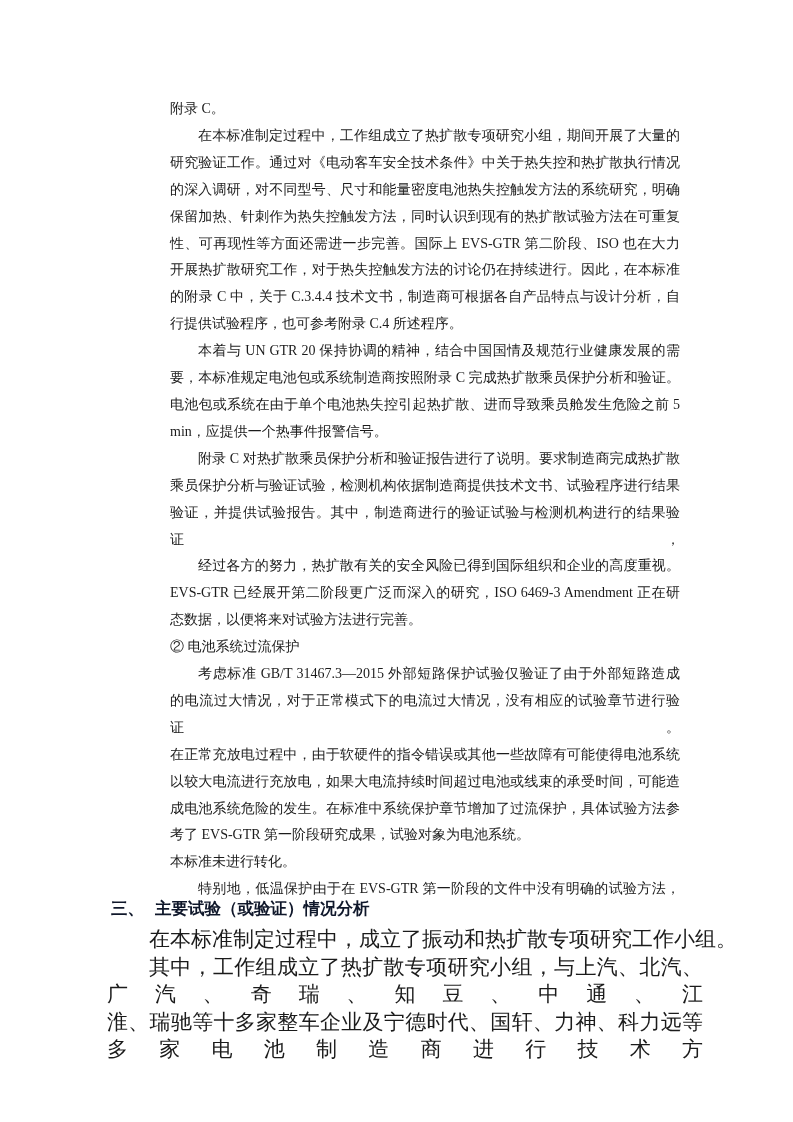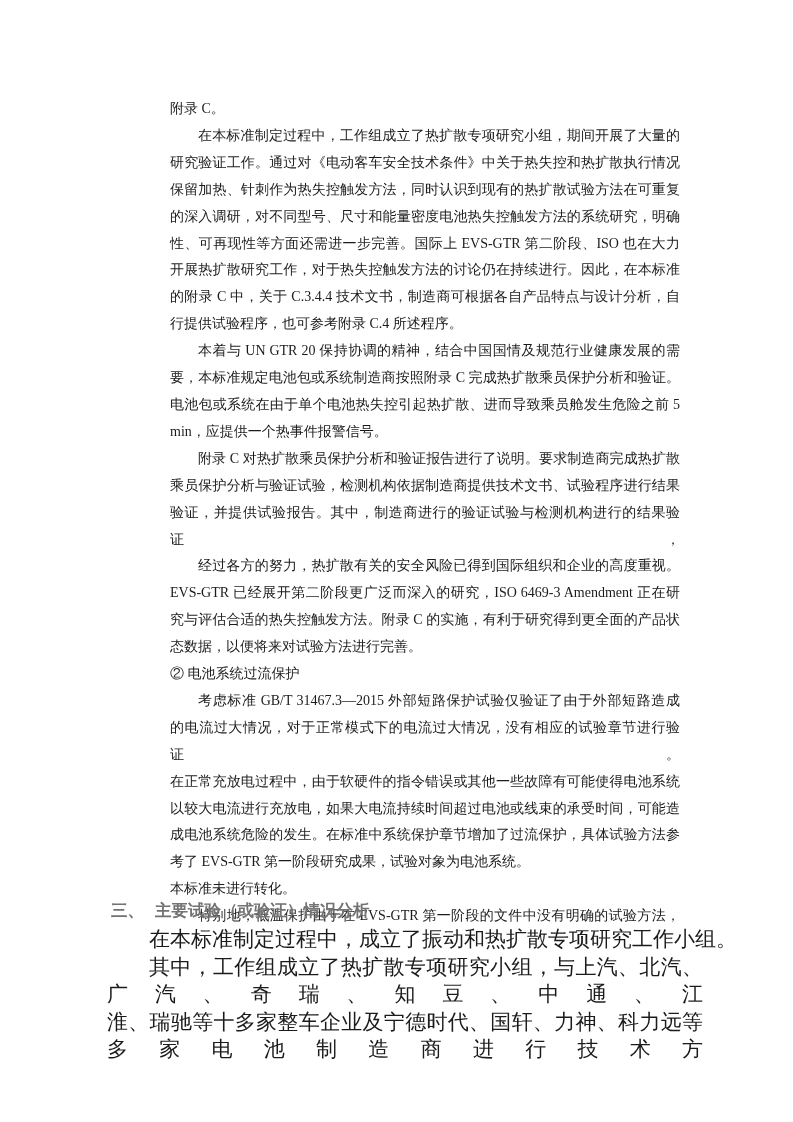--- a/index.html
+++ b/index.html
@@ -41,54 +41,53 @@
   .line.fill {
     white-space: normal;
     text-align-last: justify;
   }
   .line.indent { text-indent: 2em; }
   
   .heading {
     position: absolute;
     left: 111px;
     top: 896px;
-    font-family: Liberation Sans, sans-serif;
+    font-family: Liberation Mono, monospace;
     font-weight: bold;
     font-size: 16.5px;
     line-height: 28px;
-    color: #737373;
+    color: #0f172a;
     white-space: nowrap;
   }
   .heading .hnum { margin-right: 11px; }
 </style>
 </head>
 <body>
 
 <div class="page">
 
   <div class="sec1">
       <div class="line">附录 C。</div>
       <div class="line indent fill">在本标准制定过程中，工作组成立了热扩散专项研究小组，期间开展了大量的</div>
       <div class="line fill">研究验证工作。通过对《电动客车安全技术条件》中关于热失控和热扩散执行情况</div>
+      <div class="line fill">的深入调研，对不同型号、尺寸和能量密度电池热失控触发方法的系统研究，明确</div>
       <div class="line fill">保留加热、针刺作为热失控触发方法，同时认识到现有的热扩散试验方法在可重复</div>
-      <div class="line fill">的深入调研，对不同型号、尺寸和能量密度电池热失控触发方法的系统研究，明确</div>
       <div class="line fill">性、可再现性等方面还需进一步完善。国际上 EVS-GTR 第二阶段、ISO 也在大力</div>
       <div class="line fill">开展热扩散研究工作，对于热失控触发方法的讨论仍在持续进行。因此，在本标准</div>
       <div class="line fill">的附录 C 中，关于 C.3.4.4 技术文书，制造商可根据各自产品特点与设计分析，自</div>
       <div class="line">行提供试验程序，也可参考附录 C.4 所述程序。</div>
       <div class="line indent fill">本着与 UN GTR 20 保持协调的精神，结合中国国情及规范行业健康发展的需</div>
       <div class="line fill">要，本标准规定电池包或系统制造商按照附录 C 完成热扩散乘员保护分析和验证。</div>
       <div class="line fill">电池包或系统在由于单个电池热失控引起热扩散、进而导致乘员舱发生危险之前 5</div>
       <div class="line">min，应提供一个热事件报警信号。</div>
       <div class="line indent fill">附录 C 对热扩散乘员保护分析和验证报告进行了说明。要求制造商完成热扩散</div>
       <div class="line fill">乘员保护分析与验证试验，检测机构依据制造商提供技术文书、试验程序进行结果</div>
       <div class="line fill">验证，并提供试验报告。其中，制造商进行的验证试验与检测机构进行的结果验证，</div>
       <div class="line indent fill">经过各方的努力，热扩散有关的安全风险已得到国际组织和企业的高度重视。</div>
       <div class="line fill">EVS-GTR 已经展开第二阶段更广泛而深入的研究，ISO 6469-3 Amendment 正在研</div>
-      <div class="line fill">究与评估合适的热失控触发方法。附录 C 的实施，有利于研究得到更全面的产品状</div>
       <div class="line">态数据，以便将来对试验方法进行完善。</div>
       <div class="line">② 电池系统过流保护</div>
       <div class="line indent fill">考虑标准 GB/T 31467.3—2015 外部短路保护试验仅验证了由于外部短路造成</div>
       <div class="line fill">的电流过大情况，对于正常模式下的电流过大情况，没有相应的试验章节进行验证。</div>
       <div class="line fill">在正常充放电过程中，由于软硬件的指令错误或其他一些故障有可能使得电池系统</div>
       <div class="line fill">以较大电流进行充放电，如果大电流持续时间超过电池或线束的承受时间，可能造</div>
       <div class="line fill">成电池系统危险的发生。在标准中系统保护章节增加了过流保护，具体试验方法参</div>
       <div class="line">考了 EVS-GTR 第一阶段研究成果，试验对象为电池系统。</div>
       <div class="line">本标准未进行转化。</div>
       <div class="line indent fill">特别地，低温保护由于在 EVS-GTR 第一阶段的文件中没有明确的试验方法，</div>

